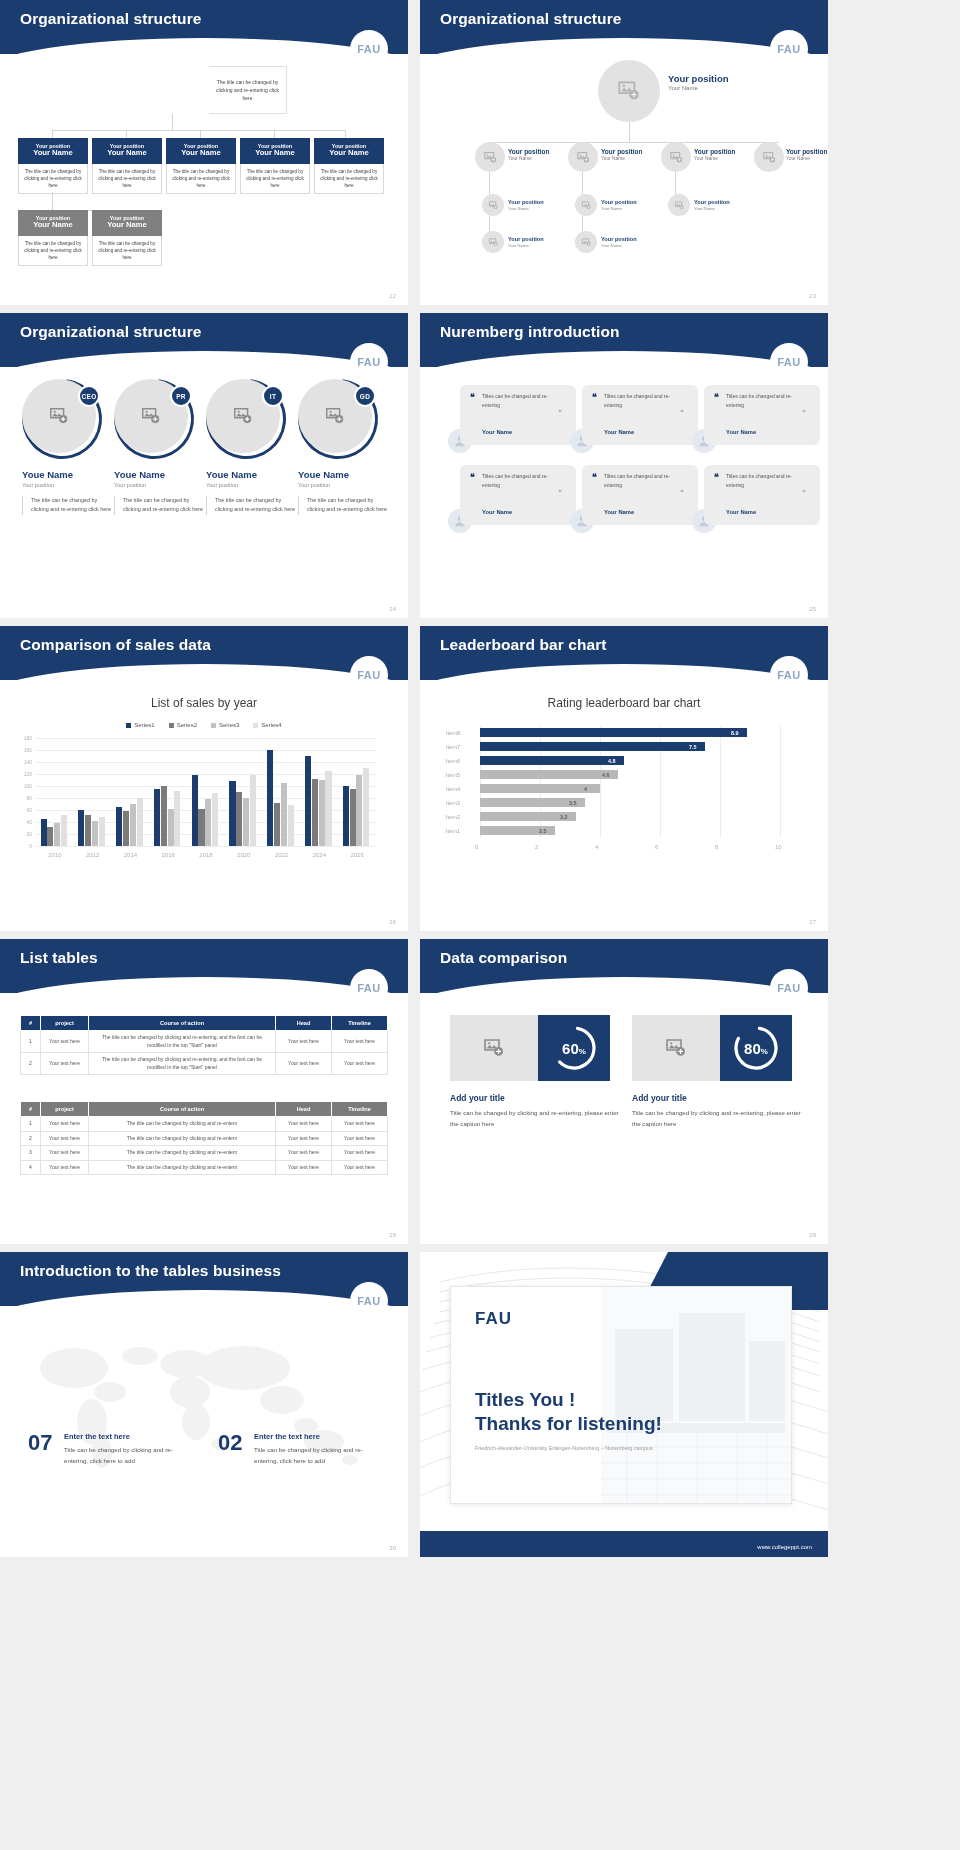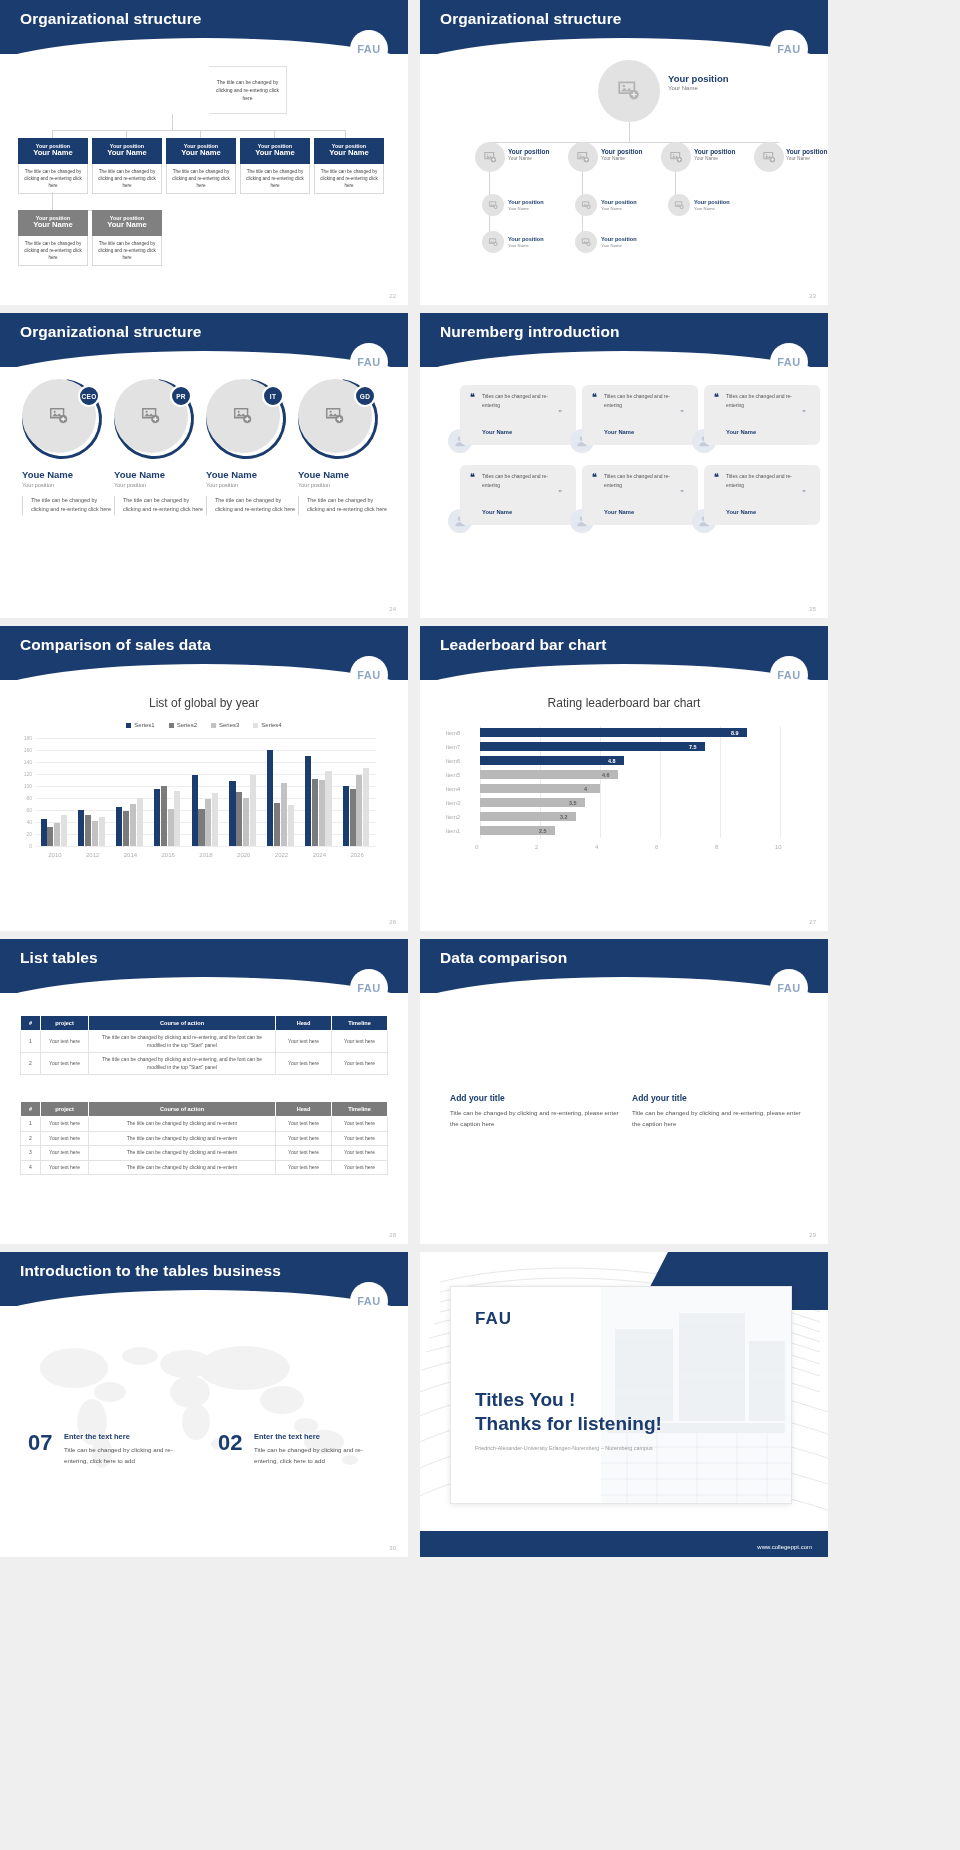--- a/index.html
+++ b/index.html
@@ -587,21 +587,21 @@
 
     <div class="pagenum">25</div>
   </div>
 
   <div class="slide">
     <div class="band"></div>
     <div class="band-curve"></div>
     <div class="band-title">Comparison of sales data</div>
     <div class="fau">FAU</div>
 
-    <div class="chart-title" style="top:70px;">List of global by year</div>
+    <div class="chart-title" style="top:70px;">List of sales by year</div>
     <div class="legend" id="legend-26" style="top:96px;">
         <div><span class="sw" style="background:#1b3c6e"></span>Series1</div>
         <div><span class="sw" style="background:#7b7b7b"></span>Series2</div>
         <div><span class="sw" style="background:#c2c2c2"></span>Series3</div>
         <div><span class="sw" style="background:#e0e0e0"></span>Series4</div>
       </div>
     <div class="plot" id="plot-26" style="left:36px; top:112px; width:340px; height:108px;">
         <div class="gline" style="left: 0px; top: 108px; width: 340px;"></div>
         <div class="ytick" style="left: -20px; top: 105px;">0</div>
         <div class="gline" style="left: 0px; top: 96px; width: 340px;"></div>
@@ -800,23 +800,57 @@
 
     <div class="pagenum">28</div>
   </div>
 
   <div class="slide">
     <div class="band"></div>
     <div class="band-curve"></div>
     <div class="band-title">Data comparison</div>
     <div class="fau">FAU</div>
 
+    <div class="dc-box" style="left:30px; top:76px;">
+      <div class="dc-img">
+        <svg width="24" height="24" viewBox="0 0 24 24" fill="#8d8d8d">
+            <path d="M3 4h14v10H3z" fill="none" stroke="#8d8d8d" stroke-width="1.6"></path>
+            <path d="M4.5 12.5l3.2-3.6 2.4 2.6 2-2.2 3.4 3.2z"></path>
+            <circle cx="7.2" cy="7.3" r="1.1"></circle>
+            <circle cx="16.6" cy="15.4" r="4.4" fill="#8d8d8d"></circle>
+            <path d="M16.6 13v4.8M14.2 15.4h4.8" stroke="#fff" stroke-width="1.2"></path>
+          </svg>
+      </div>
+      <div class="dc-ring">
+        <svg width="50" height="50" viewBox="0 0 40 40" style="position:absolute;">
+          <circle cx="20" cy="20" r="16" fill="none" stroke="#ffffff" stroke-width="2.6" stroke-dasharray="60 100.5" stroke-linecap="round" transform="rotate(-80 20 20)"></circle>
+        </svg>
+        <div class="dc-pct"><span>60</span><small>%</small></div>
+      </div>
+    </div>
     <div class="dc-title" style="left:30px; top:154px;">Add your title</div>
     <div class="dc-sub" style="left:30px; top:168px;">Title can be changed by clicking and re-entering, please enter the caption here</div>
 
+    <div class="dc-box" style="left:212px; top:76px;">
+      <div class="dc-img">
+        <svg width="24" height="24" viewBox="0 0 24 24" fill="#8d8d8d">
+            <path d="M3 4h14v10H3z" fill="none" stroke="#8d8d8d" stroke-width="1.6"></path>
+            <path d="M4.5 12.5l3.2-3.6 2.4 2.6 2-2.2 3.4 3.2z"></path>
+            <circle cx="7.2" cy="7.3" r="1.1"></circle>
+            <circle cx="16.6" cy="15.4" r="4.4" fill="#8d8d8d"></circle>
+            <path d="M16.6 13v4.8M14.2 15.4h4.8" stroke="#fff" stroke-width="1.2"></path>
+          </svg>
+      </div>
+      <div class="dc-ring">
+        <svg width="50" height="50" viewBox="0 0 40 40" style="position:absolute;">
+          <circle cx="20" cy="20" r="16" fill="none" stroke="#ffffff" stroke-width="2.6" stroke-dasharray="80 100.5" stroke-linecap="round" transform="rotate(-80 20 20)"></circle>
+        </svg>
+        <div class="dc-pct"><span>80</span><small>%</small></div>
+      </div>
+    </div>
     <div class="dc-title" style="left:212px; top:154px;">Add your title</div>
     <div class="dc-sub" style="left:212px; top:168px;">Title can be changed by clicking and re-entering, please enter the caption here</div>
 
     <div class="pagenum">29</div>
   </div>
 
   <div class="slide">
     <div class="band"></div>
     <div class="band-curve"></div>
     <div class="band-title">Introduction to the tables business</div>

